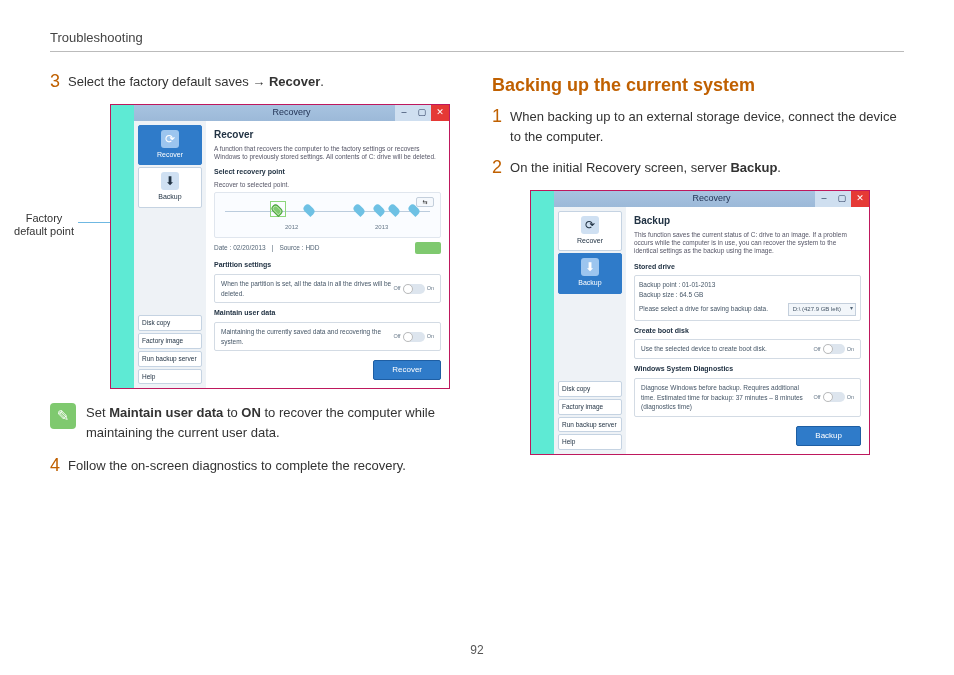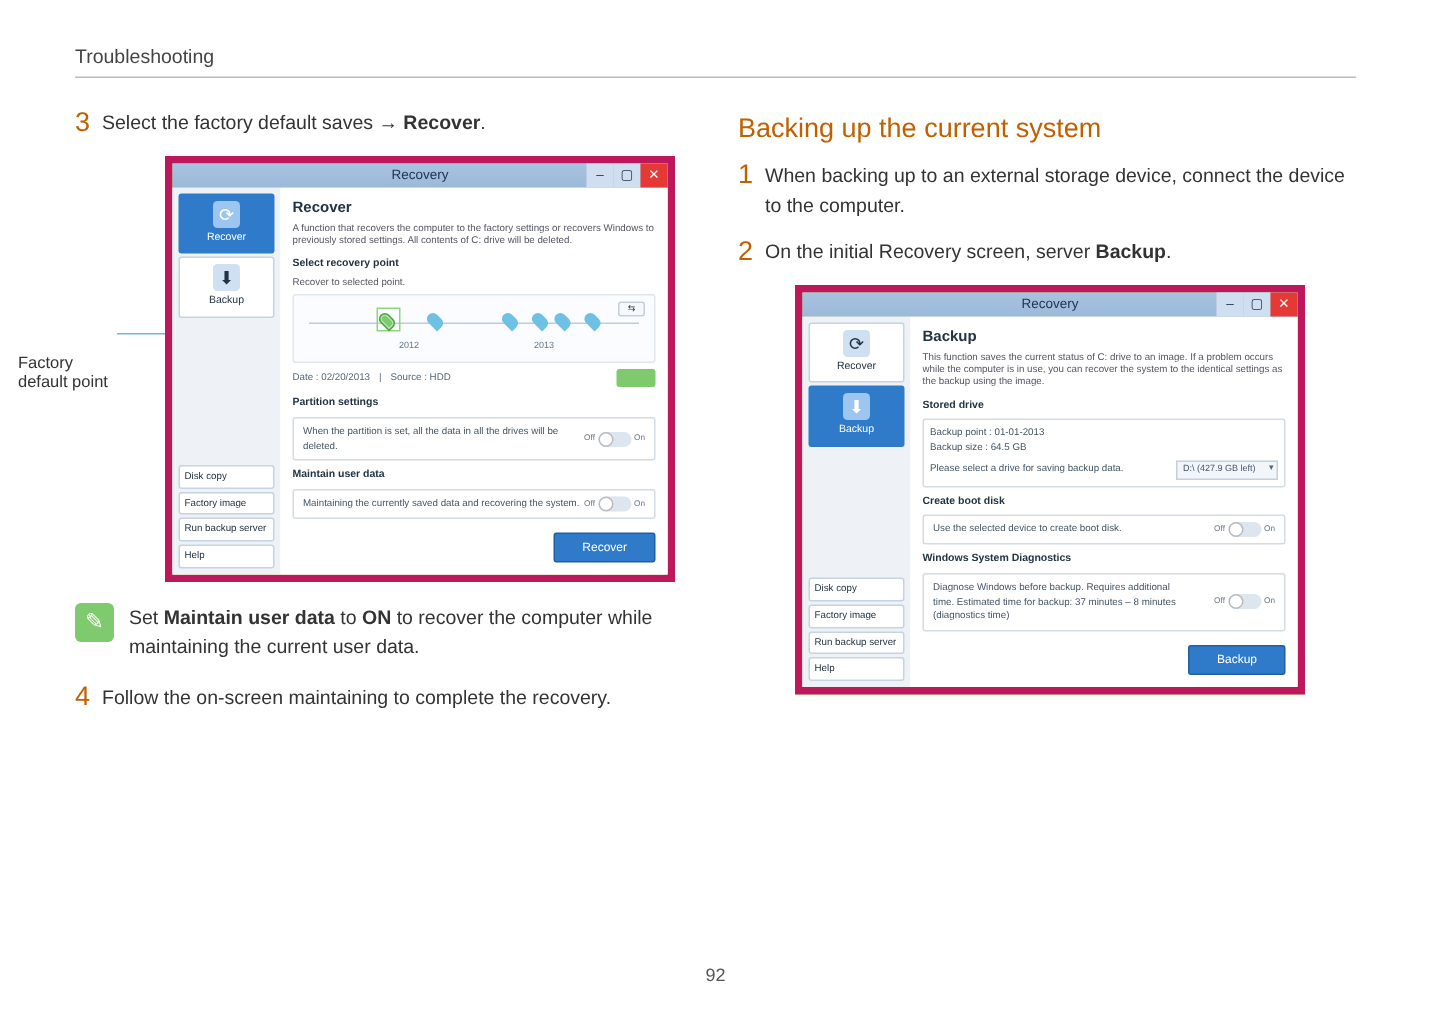--- a/index.html
+++ b/index.html
@@ -24,37 +24,38 @@
     gap: 30px;
   }
   .col-left, .col-right {
     flex: 1;
     font-size: 13px;
     line-height: 1.5;
   }
   .section-title {
     color: #c06000;
     font-size: 18px;
-    font-weight: normal;
+    font-weight: bold;
     margin-bottom: 8px;
   }
   .body-text { margin-bottom: 14px; color:#333; }
   .numstep { display: flex; gap: 8px; margin-bottom: 12px; }
   .numstep .num { color: #c06000; font-size: 18px; font-weight: normal; line-height: 1; flex-shrink:0; }
   .numstep .txt { flex: 1; }
   .bold { font-weight: bold; }
 
   
   .shot-frame {
-    border: 5px solid #be185d;
-    background: #bef264;
+    border: 1px solid #be185d;
+    background: #5eead4;
     margin: 6px 0 14px 38px;
     width: 340px;
     font-size: 8px;
     position: relative;
+    padding-left: 23px;
   }
   .shot-titlebar {
     background: linear-gradient(#a7c3e0,#9cb9d8);
     height: 16px;
     display: flex;
     align-items: center;
     justify-content: center;
     position: relative;
     font-size: 9px;
     color: #235;
@@ -102,21 +103,21 @@
   .row-inline { display:flex; align-items:center; font-size:6.5px; color:#456;}
   .row-inline .toggle { margin-left:auto; display:flex; gap:2px; align-items:center;}
   .toggle .off,.toggle .on { font-size:5.5px; color:#678; }
   .toggle .sw { width:22px; height:10px; border-radius:5px; background:#dde5ee; position:relative;}
   .toggle .sw .knob { width:10px; height:10px; border-radius:5px; background:#fff; border:1px solid #bbb; position:absolute; left:0; top:0;}
   .bottom-action { text-align:right; padding:4px 0 2px;}
   .bottom-action .bigbtn { display:inline-block; background:#2f7bc9; color:#fff; font-size:8px; padding:3px 18px; border:1px solid #1e5ea3; border-radius:2px;}
 
   
   .callout-wrap { position:relative; margin-left:0; }
-  .callout-label { position:absolute; left:-38px; top:108px; width:64px; text-align:left; font-size:11px; color:#333; line-height:1.2;margin-top:24px;}
+  .callout-label { position:absolute; left:-38px; top:108px; width:64px; text-align:center; font-size:11px; color:#333; line-height:1.2;}
   .callout-line { position:absolute; left:28px; top:118px; width:118px; height:1px; background:#6fb8e2;}
 
   
   .note { display:flex; gap:10px; margin: 6px 0 14px 0; align-items:flex-start;}
   .note-icon { width:26px; height:26px; border-radius:4px; background:#7fc96f; color:#fff; display:flex; align-items:center; justify-content:center; font-size:15px; flex-shrink:0;}
   .note-text { flex:1; font-size:13px; }
 
   .page-number {
     position:absolute; bottom:18px; left:0; right:0; text-align:center; font-size:12px; color:#555;
   }
@@ -241,21 +242,21 @@
 
     <div class="note">
       <div class="note-icon">✎</div>
       <div class="note-text">
         <span>Set </span><span class="bold">Maintain user data</span><span> to </span><span class="bold">ON</span><span> to recover the computer while maintaining the current user data.</span>
       </div>
     </div>
 
     <div class="numstep">
       <div class="num">4</div>
-      <div class="txt">Follow the on-screen maintaining to complete the recovery.</div>
+      <div class="txt">Follow the on-screen diagnostics to complete the recovery.</div>
     </div>
 
   </div>
 
   <div class="col-right">
     <div class="section-title">Backing up the current system</div>
 
     <div class="numstep">
       <div class="num">1</div>
       <div class="txt">When backing up to an external storage device, connect the device to the computer.</div>

